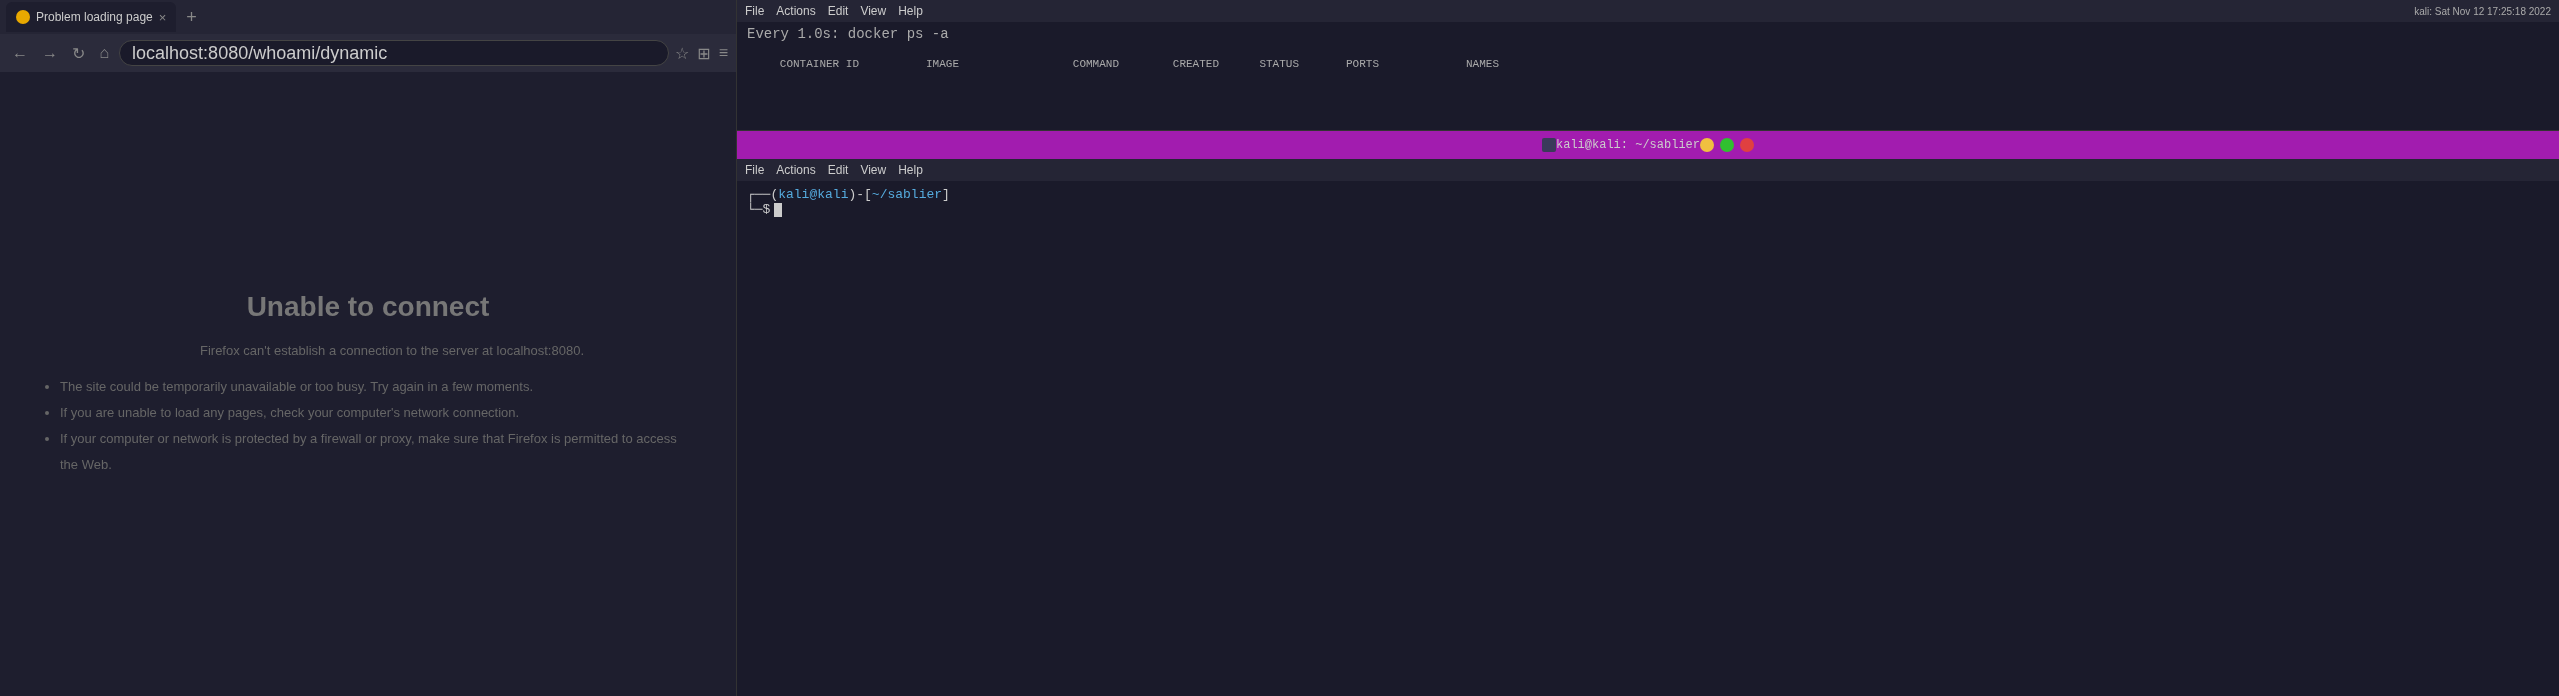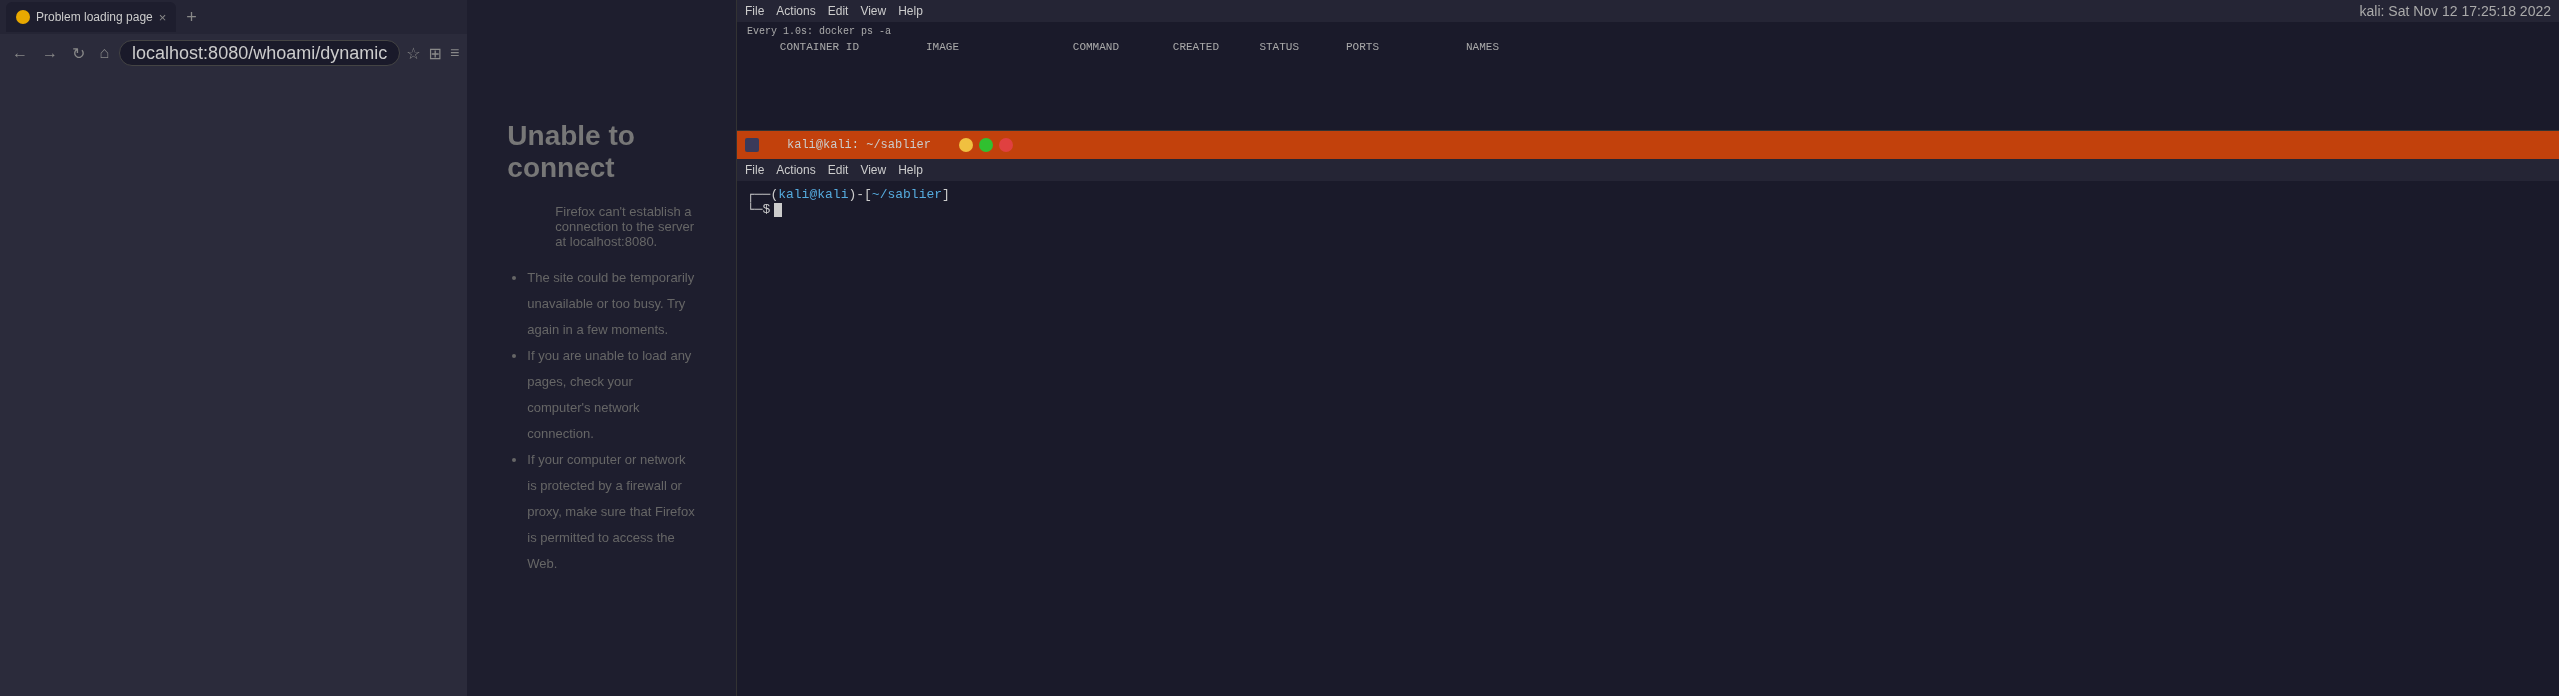--- a/index.html
+++ b/index.html
@@ -12,20 +12,21 @@
       font-family: sans-serif;
       background: #1a1a2e;
     }
 
     
     #browser-panel {
       width: 737px;
       height: 696px;
       background: #7dd3fc;
       display: flex;
+      flex-direction: column;
       border-right: 1px solid #333;
     }
 
     #browser-chrome {
       background: #2b2b3b;
       display: flex;
       flex-direction: column;
     }
 
     #tab-bar {
@@ -173,37 +174,37 @@
       font-size: 12px;
       color: #ccc;
     }
 
     .terminal-menubar span {
       cursor: pointer;
     }
 
     #terminal-top-clock {
       margin-left: auto;
-      font-size: 14px;
+      font-size: 10px;
       color: #aaa;
     }
 
     #terminal-top-body {
       flex: 1;
       padding: 4px 10px;
       font-family: 'Courier New', monospace;
       font-size: 12px;
       color: #ccc;
       background: #1a1a2a;
     }
 
     .docker-watch-line {
       color: #aaa;
-      font-size: 10px;
-      margin-bottom: 4px;
+      font-size: 14px;
+      margin-bottom: 16px;
     }
 
     .docker-table-header {
       display: grid;
       grid-template-columns: 120px 100px 160px 100px 80px 80px 120px;
       gap: 0;
       color: #aaa;
       font-size: 11px;
       margin-bottom: 4px;
       text-align: right;
@@ -216,27 +217,26 @@
     
     #terminal-bottom {
       flex: 1;
       background: #1a1a2a;
       display: flex;
       flex-direction: column;
       border-top: 1px solid #333;
     }
 
     #terminal-bottom-titlebar {
-      background: #c2410c;
+      background: #a21caf;
       height: 28px;
       display: flex;
       align-items: center;
       padding: 0 8px;
-      justify-content: flex-start;
-      gap: 28px;
+      justify-content: center;
     }
 
     #terminal-bottom-title {
       color: #ccc;
       font-size: 12px;
       font-family: 'Courier New', monospace;
     }
 
     .bottom-controls {
       display: flex;

